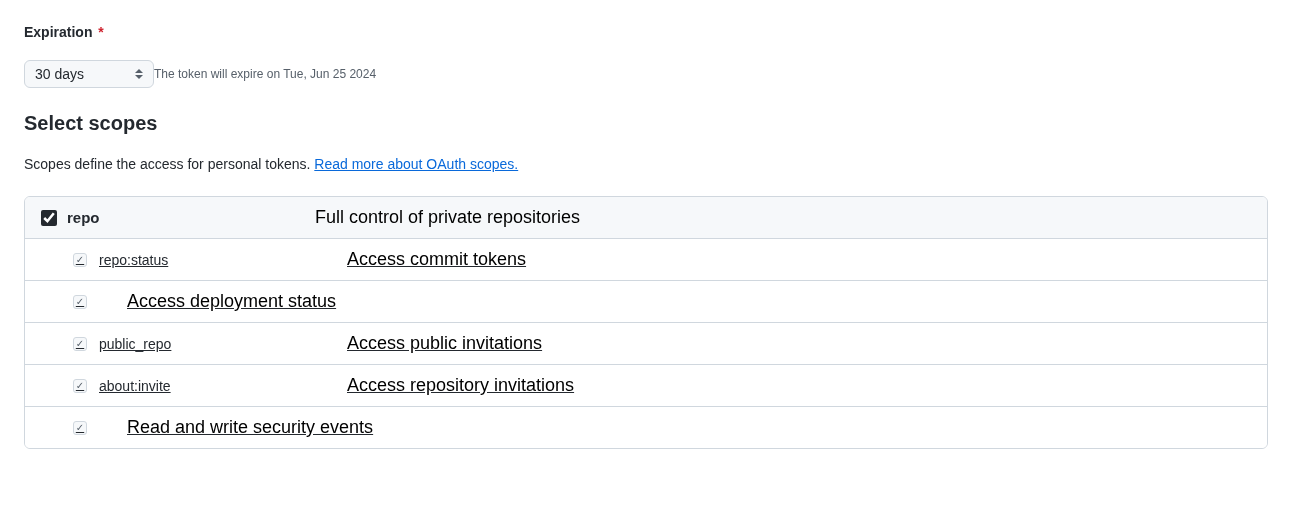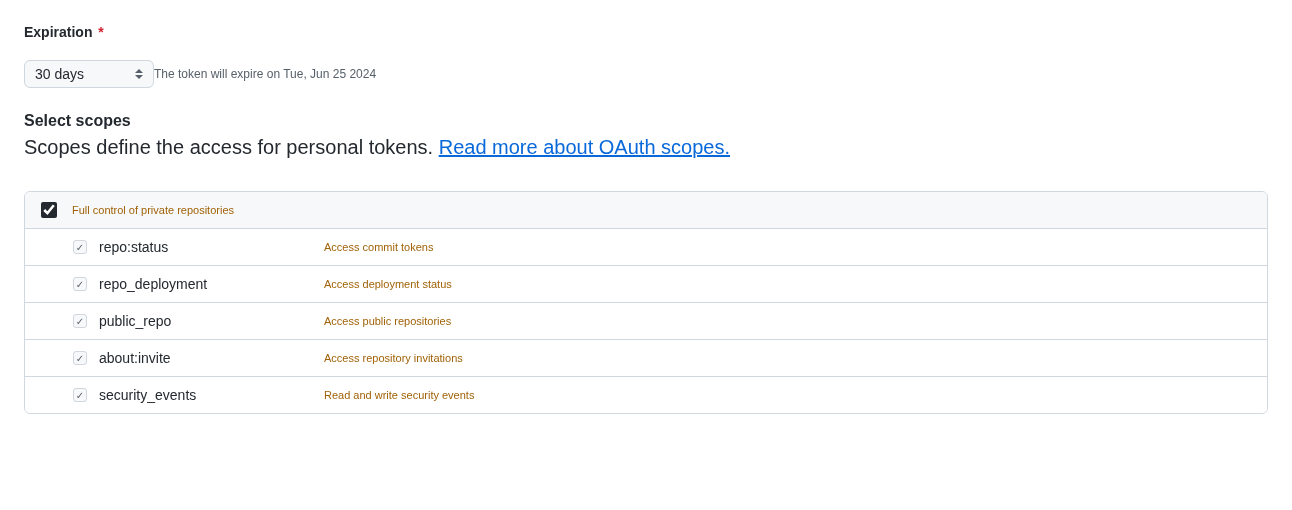--- a/index.html
+++ b/index.html
@@ -61,29 +61,29 @@
       border-top: 4px solid #57606a;
     }
 
     .expiration-hint {
       color: #57606a;
       font-size: 12px;
       text-align: center;
     }
 
     .scopes-heading {
-      font-size: 16px;
+      font-size: 20px;
       font-weight: 600;
-      margin-bottom: 6px;
+      margin-bottom: 21px;
     }
 
     .scopes-description {
-      font-size: 20px;
-      color: #24292f;
-      margin-bottom: 32px;
+      font-size: 14px;
+      color: #24292f;
+      margin-bottom: 24px;
     }
     .scopes-description a {
       color: #0969da;
       text-decoration: underline;
     }
 
     .scopes-box {
       border: 1px solid #d0d7de;
       border-radius: 6px;
       overflow: hidden;
@@ -99,20 +99,21 @@
       border-bottom: none;
     }
 
     .scope-row.parent-row {
       background: #f6f8fa;
     }
 
     .scope-row.child-row {
       padding-left: 48px;
       background: #ffffff;
+      text-decoration: underline;
     }
 
     .scope-checkbox {
       width: 16px;
       height: 16px;
       margin-right: 10px;
       accent-color: #24292f;
       cursor: pointer;
       flex-shrink: 0;
     }
@@ -121,23 +122,23 @@
       font-weight: 600;
       font-size: 14px;
       min-width: 220px;
     }
     .scope-name.child {
       font-weight: 400;
       color: #24292f;
     }
 
     .scope-description {
-      color: #a16207;
-      font-size: 11px;
-      margin-left: 5px;
+      color: #000000;
+      font-size: 18px;
+      margin-left: 28px;
     }
 
     .parent-row .scope-name {
       font-size: 15px;
     }
 
     
     .child-checkbox {
       width: 14px;
       height: 14px;
@@ -180,46 +181,45 @@
   <div class="scopes-heading">Select scopes</div>
   <div class="scopes-description">
     <span>Scopes define the access for personal tokens.</span>
     <a href="#">Read more about OAuth scopes.</a>
   </div>
 
   <div class="scopes-box">
 
     <div class="scope-row parent-row">
       <input type="checkbox" class="scope-checkbox" checked="" style="">
+      <span class="scope-name">repo</span>
       <span class="scope-description">Full control of private repositories</span>
     </div>
 
     <div class="scope-row child-row">
       <div class="child-checkbox"></div>
       <span class="scope-name child">repo:status</span>
       <span class="scope-description">Access commit tokens</span>
     </div>
 
     <div class="scope-row child-row">
       <div class="child-checkbox"></div>
-      <span class="scope-name child">repo_deployment</span>
       <span class="scope-description">Access deployment status</span>
     </div>
 
     <div class="scope-row child-row">
       <div class="child-checkbox"></div>
       <span class="scope-name child">public_repo</span>
-      <span class="scope-description">Access public repositories</span>
+      <span class="scope-description">Access public invitations</span>
     </div>
 
     <div class="scope-row child-row">
       <div class="child-checkbox"></div>
       <span class="scope-name child">about:invite</span>
       <span class="scope-description">Access repository invitations</span>
     </div>
 
     <div class="scope-row child-row">
       <div class="child-checkbox"></div>
-      <span class="scope-name child">security_events</span>
       <span class="scope-description">Read and write security events</span>
     </div>
   </div>
 </div>
 
 </body></html>

